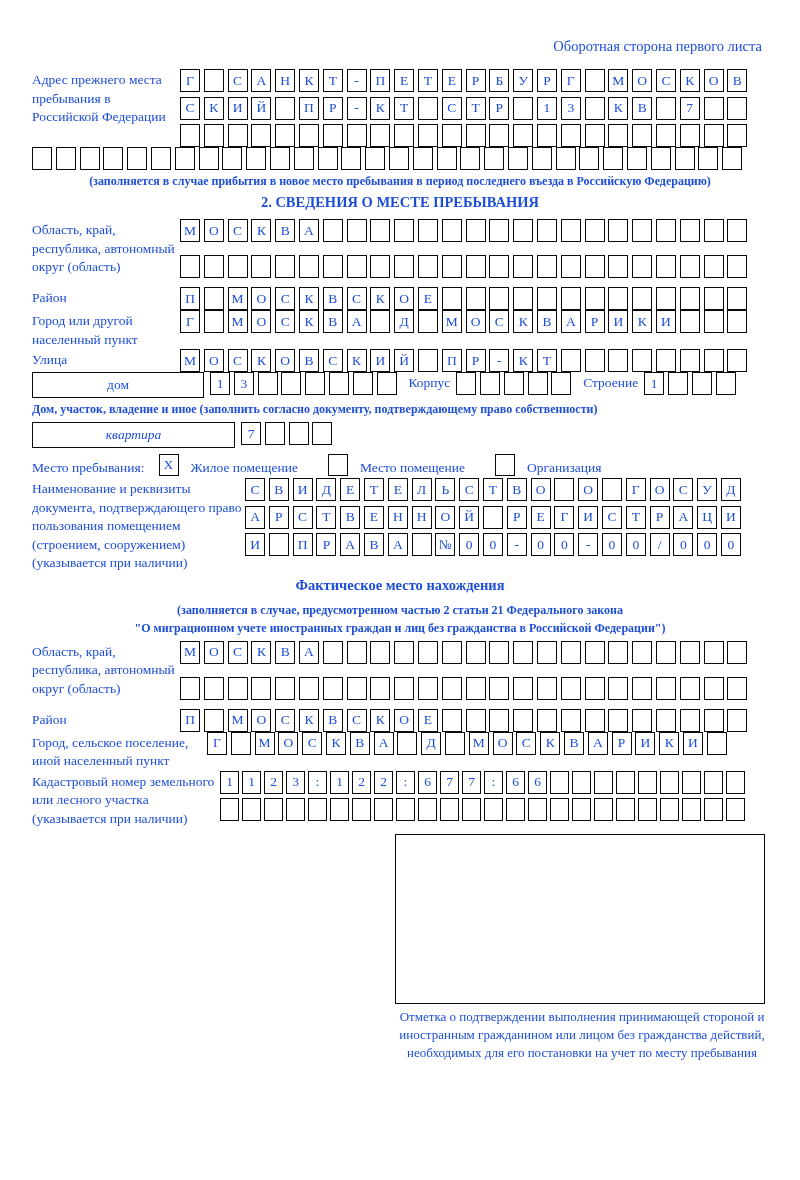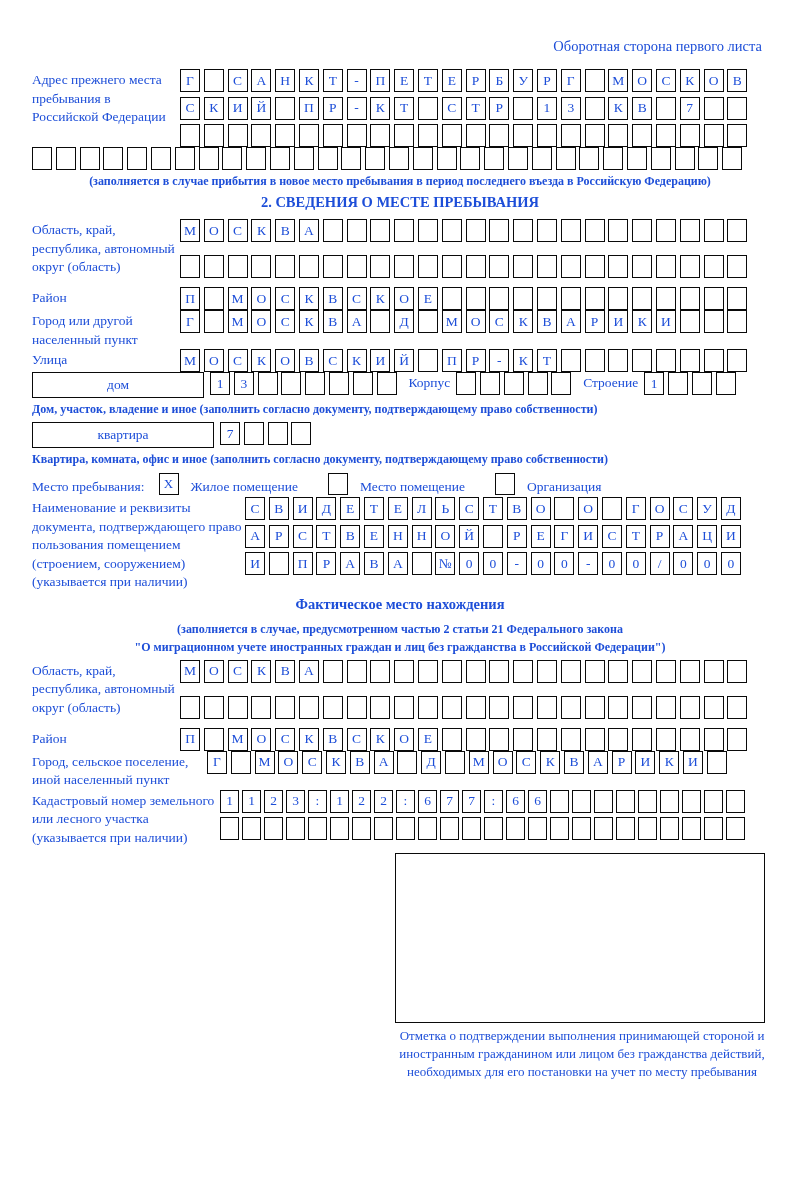--- a/index.html
+++ b/index.html
@@ -18,21 +18,21 @@
         display:inline-flex;align-items:center;justify-content:center;font-size:13.5px;line-height:1;}
   .sm .cell{width:19px;margin-right:3px;}
   .fullrow{margin-bottom:3px;}
   .note{font-size:12px;line-height:16px;margin:2px 0 5px 0;font-weight:bold;}
   .center{text-align:center;}
   .stitle{font-weight:bold;font-size:14.5px;text-align:center;margin:4px 0 8px 0;}
   .houserow{display:flex;align-items:flex-start;margin-bottom:3px;}
   .widebox{box-sizing:border-box;border:1.5px solid #0a0a0a;height:26px;display:flex;align-items:center;
            justify-content:center;font-size:13.5px;flex:none;margin-right:6px;}
   .w172{width:172px;}
-  .w203{width:182px;}
+  .w203{width:203px;font-style:italic;}
   .inlabel{font-size:13.5px;padding:3px 6px 0 8px;flex:none;}
   .stayrow{display:flex;align-items:flex-end;margin:6px 0 2px 0;font-size:13.5px;}
   .staylabel{margin-right:14px;}
   .checkbox{flex:none;box-sizing:border-box;width:20px;height:22px;border:1.5px solid #0a0a0a;
             display:inline-flex;align-items:center;justify-content:center;font-size:13px;margin-right:12px;}
   .optlabel{margin-right:30px;}
   .confirmbox{box-sizing:border-box;width:370px;height:170px;border:1.6px solid #0a0a0a;margin:6px 0 4px 363px;}
   .confirmnote{width:436px;margin-left:332px;text-align:center;font-size:13px;line-height:18px;}
   .docwrap{margin-bottom:2px;}
 </style>
@@ -346,21 +346,20 @@
     <div class="widebox w203">
       <span>квартира</span>
     </div>
     <div class="cellrow">
         <div class="cell">7</div>
         <div class="cell"></div>
         <div class="cell"></div>
         <div class="cell"></div>
       </div>
   </div>
-  <div class="note">Квартира, комната, офис и иное (заполнить согласно документу, подтверждающему право собственности)</div>
 
   <div class="stayrow">
     <span class="staylabel">Место пребывания:</span>
     <span class="checkbox">X</span>
     <span class="optlabel">Жилое помещение</span>
     <span class="checkbox"></span>
     <span class="optlabel">Место помещение</span>
     <span class="checkbox"></span>
     <span class="optlabel">Организация</span>
   </div>

